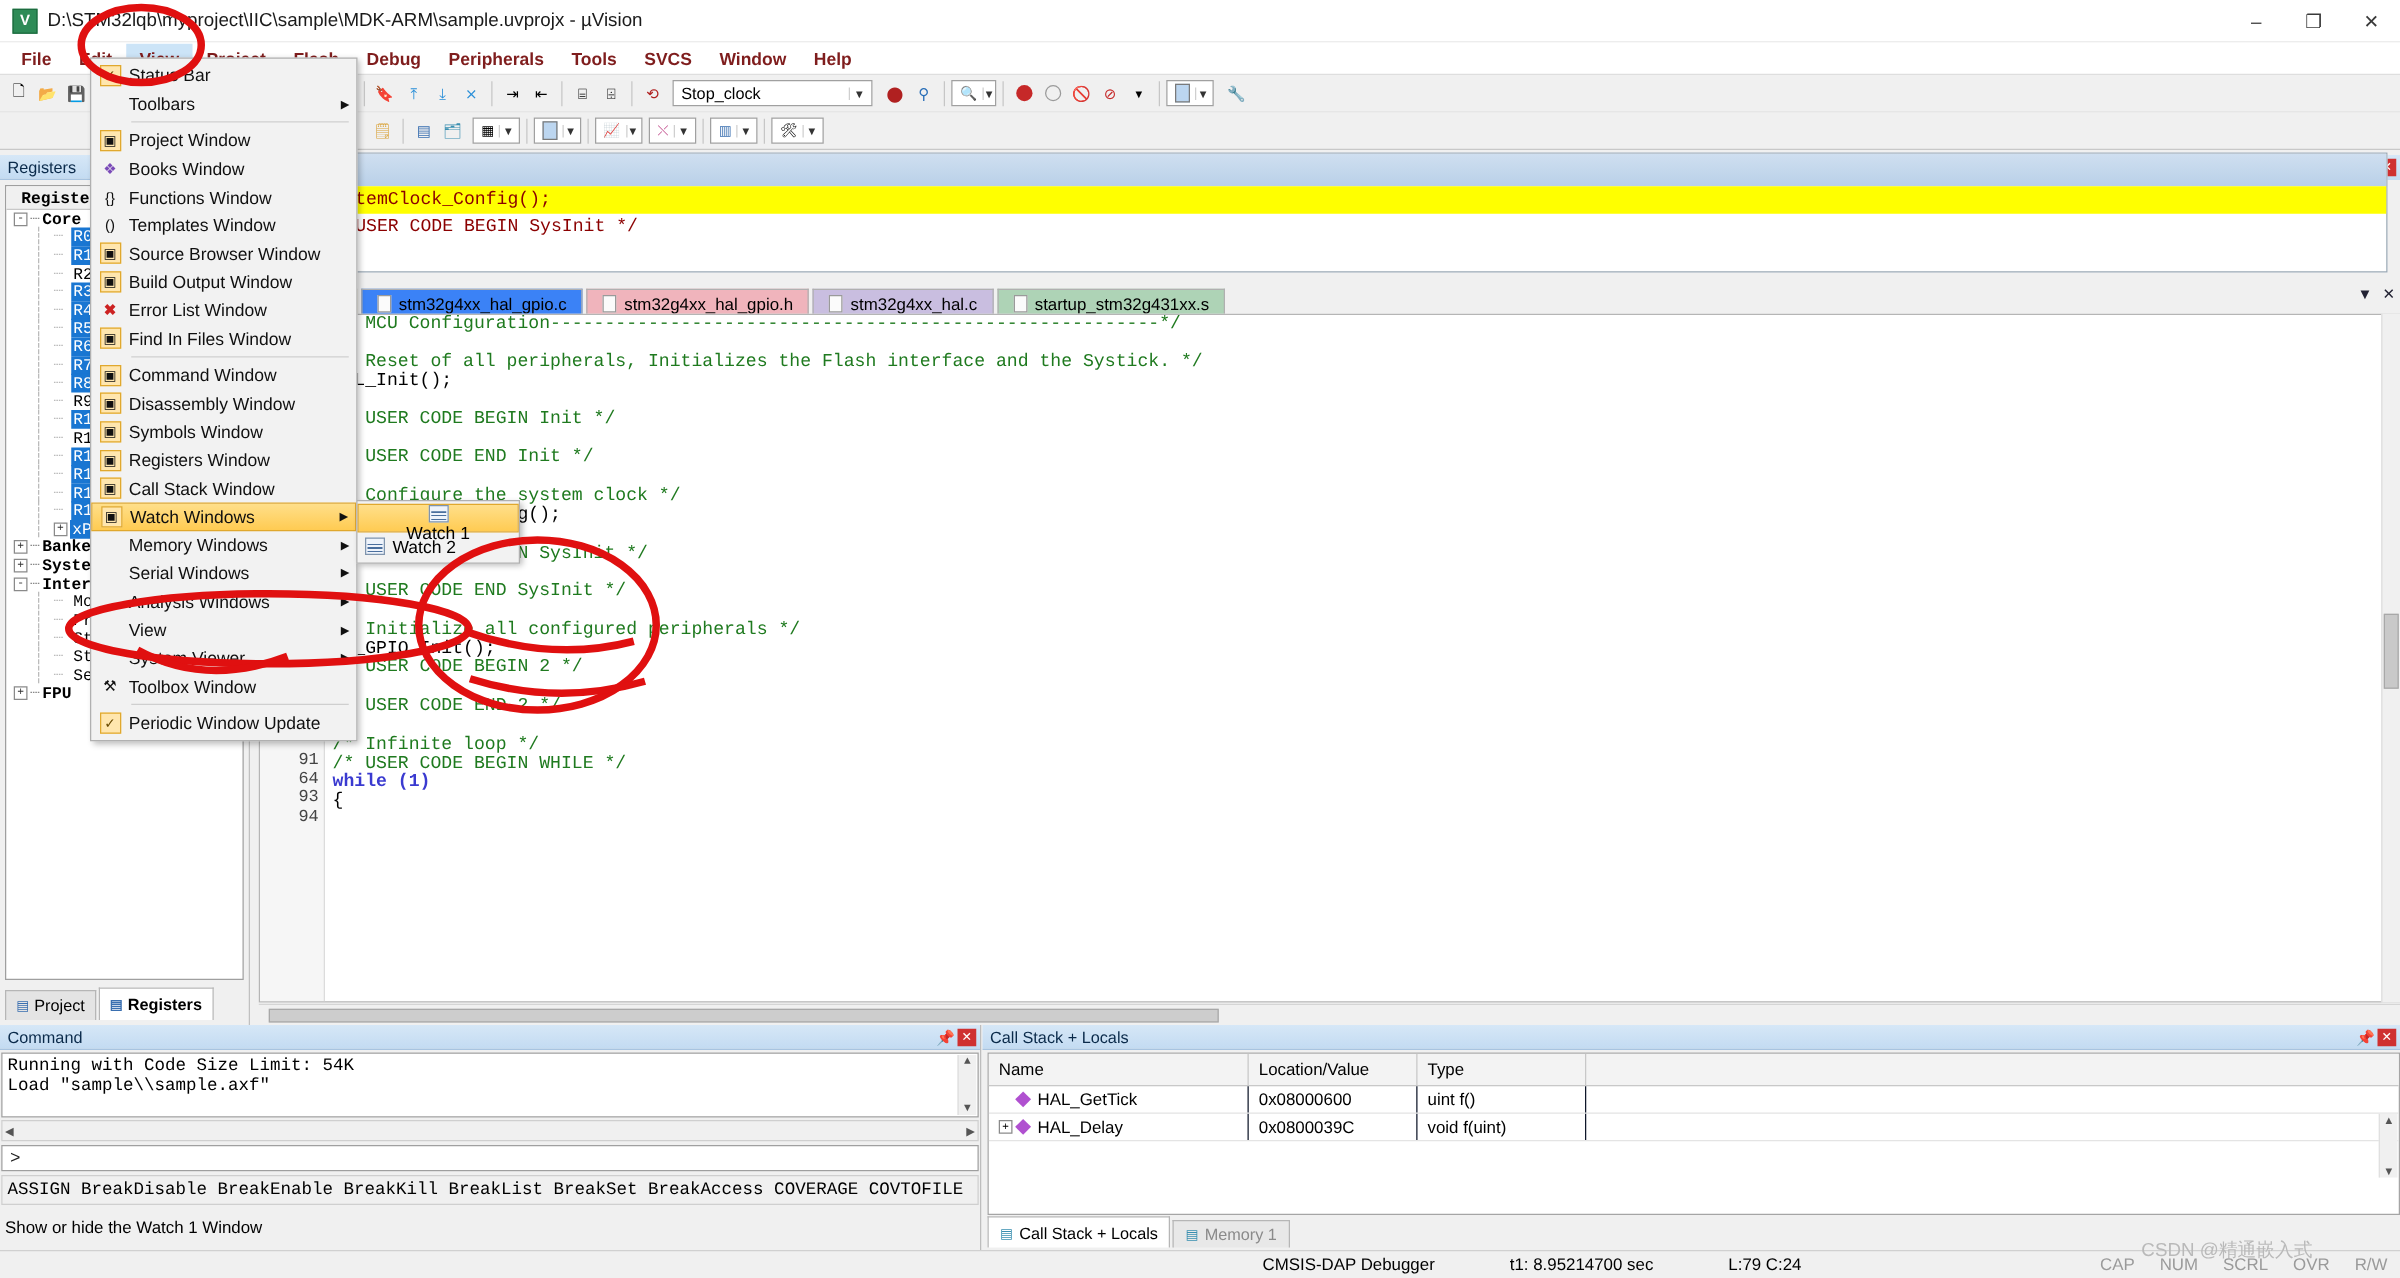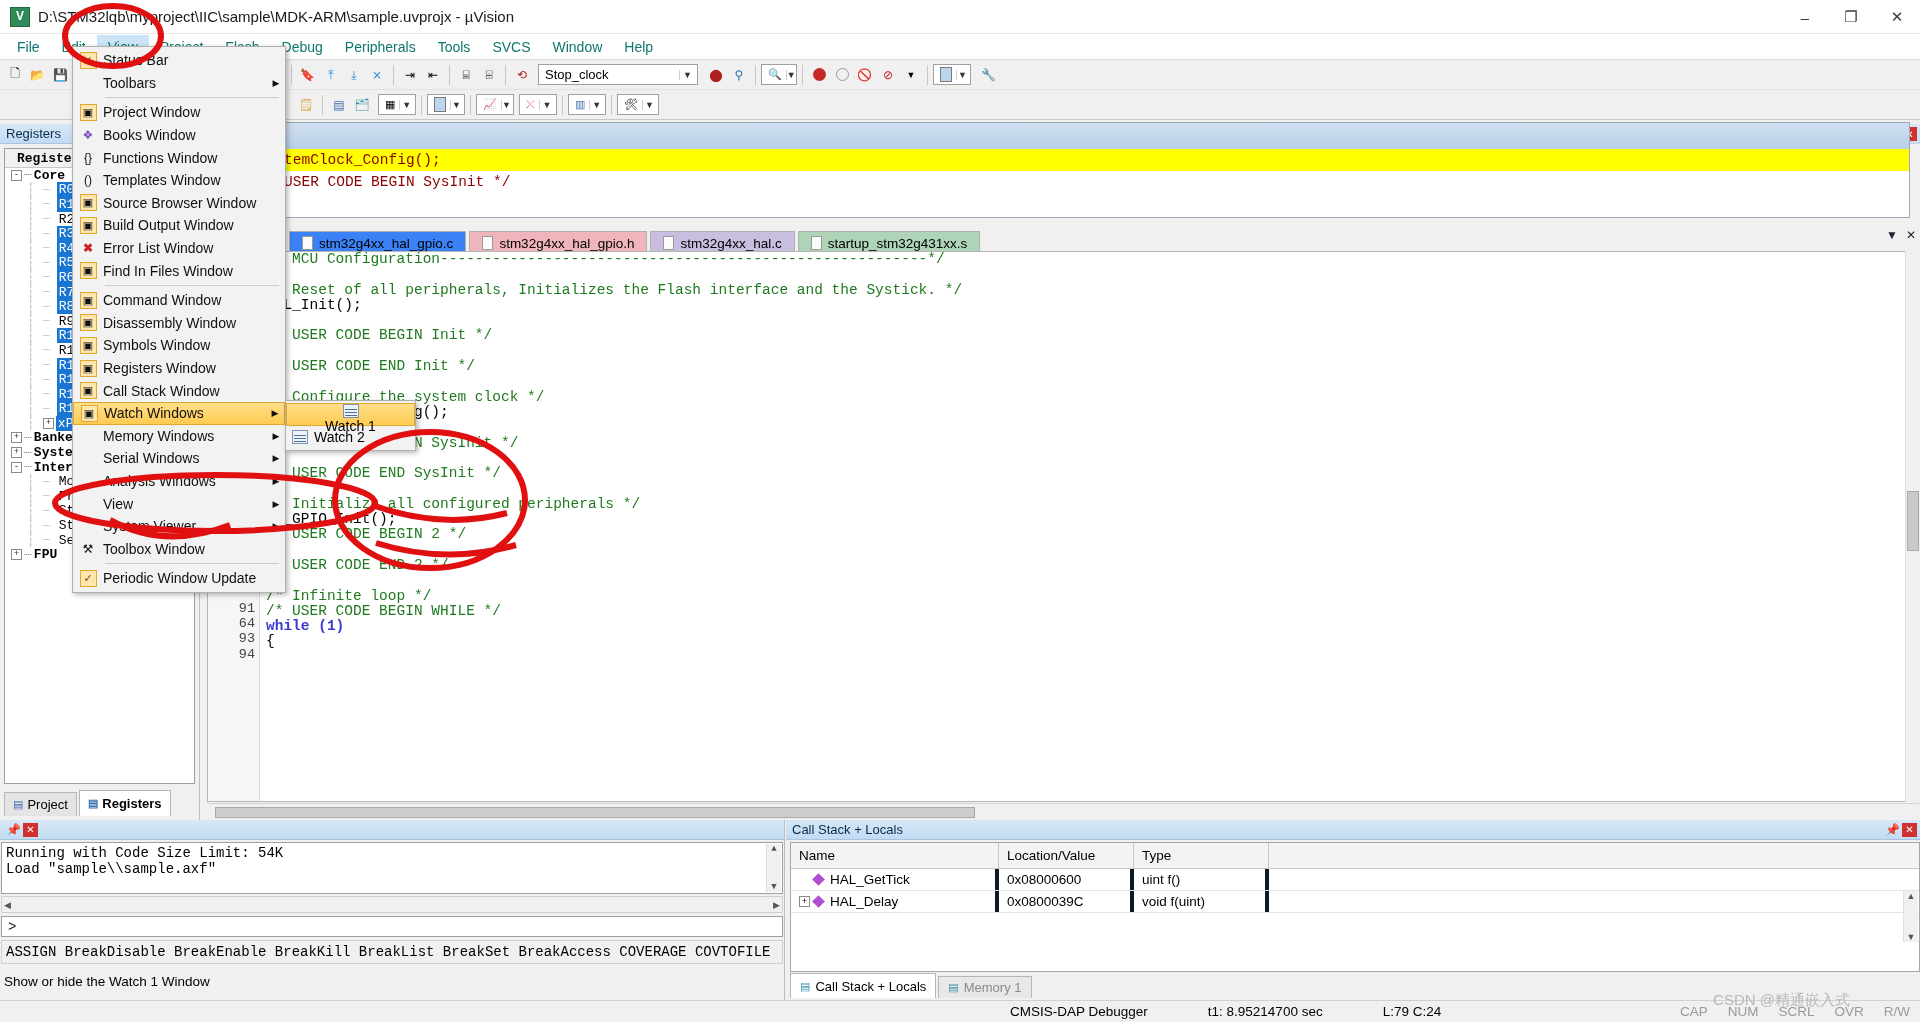--- a/index.html
+++ b/index.html
@@ -17,21 +17,21 @@
     border:1px solid #1d6b3f; position:relative; flex:none; }
   #app-icon::after { content:"V"; color:#fff; font-size:12px; font-weight:bold;
     position:absolute; left:5px; top:1px; }
   #title-text { font-size:15px; color:#1a1a1a; white-space:nowrap; }
   #win-btns { position:absolute; right:0; top:0; height:34px; display:flex; }
   .win-btn { width:46px; height:34px; display:flex; align-items:center; justify-content:center;
     font-size:15px; color:#3a3a3a; }
   
   #menubar { height:26px; background:#ffffff; display:flex; align-items:center;
     padding-left:6px; border-bottom:1px solid #dedede; position:relative; }
-  .menu-item { padding:4px 11px; font-size:14px; color:#0f766e; white-space:nowrap; }
+  .menu-item { padding:4px 11px; font-size:14px; color:#7f1d1d; white-space:nowrap;font-weight:bold; }
   .menu-item.active { background:#cce4f7; }
   
   #toolbar1 { height:30px; background:#f0f0f0; display:flex; align-items:center;
     padding-left:4px; border-bottom:1px solid #e2e2e2; gap:1px; }
   #toolbar2 { height:30px; background:#f0f0f0; display:flex; align-items:center;
     padding-left:4px; border-bottom:1px solid #c8c8c8; gap:1px; }
   .tb-btn { width:22px; height:22px; display:flex; align-items:center; justify-content:center;
     font-size:12px; border:1px solid transparent; flex:none; }
   .tb-sep { width:1px; height:20px; background:#c6c6c6; margin:0 4px; flex:none; }
   .tb-combo { height:21px; border:1px solid #a0a0a0; background:#fff; display:flex;
@@ -125,21 +125,21 @@
     font-family:"Liberation Mono", monospace; font-size:14px; white-space:nowrap; overflow:hidden; }
   #cmd-status { position:absolute; left:0; right:0; top:148px; height:26px;
     display:flex; align-items:center; padding-left:4px; font-size:13.5px; }
   #cs-panel { position:absolute; left:786px; right:0; top:0; bottom:0; background:#f0f0f0; }
   #cs-grid { position:absolute; left:4px; right:0; top:22px; bottom:28px; background:#fff;
     border:1px solid #a5a5a5; overflow:hidden; }
   .cs-head { height:26px; display:flex; background:#f3f3f3; border-bottom:1px solid #c8c8c8; }
   .cs-head div { border-right:1px solid #c8c8c8; display:flex; align-items:center;
     padding-left:8px; font-size:13.5px; }
   .cs-row { height:22px; display:flex; border-bottom:1px solid #e4e4e4; font-size:13.5px; }
-  .cs-row div { border-right:4px solid #0f172a; display:flex; align-items:center; padding-left:8px; }
+  .cs-row div { border-right:1px solid #0f172a; display:flex; align-items:center; padding-left:8px; }
   .c-name { width:208px; } .c-val { width:135px; } .c-type { width:135px; } .c-rest { flex:1; border-right:none !important; }
   .diamond { width:9px; height:9px; background:#b050d0; transform:rotate(45deg);
     margin-right:7px; flex:none; }
   .plusbox { width:11px; height:11px; border:1px solid #8a8a8a; background:#fff; font-size:9px;
     line-height:9px; text-align:center; margin-right:4px; flex:none; }
   #cs-tabs { position:absolute; left:4px; bottom:2px; height:26px; display:flex; align-items:flex-end; gap:2px; }
   .cstab { height:22px; display:flex; align-items:center; gap:5px; padding:0 9px; font-size:13px;
     border:1px solid #b6b6b6; border-bottom:none; background:#e8e8e8; }
   .cstab.act { background:#fff; height:25px; }
   #cs-vscroll { position:absolute; right:1px; top:48px; bottom:29px; width:15px; background:#f0f0f0;
@@ -585,20 +585,21 @@
     <div id="hscroll">
       <div class="thumb" style="width:760px"></div>
     </div>
   </div>
 </div>
 
 <div id="bottom">
 
   <div id="cmd-panel">
     <div class="panel-caption">
+      <span class="cap-title">Command</span>
       <span class="pin-ico">📌</span>
       <span class="close-ico">✕</span>
     </div>
     <div id="cmd-out">
       <div>Running with Code Size Limit: 54K</div>
       <div>Load "sample\\sample.axf"</div>
       <div class="cmd-scr">
         <span>▲</span>
         <span>▼</span>
       </div>

